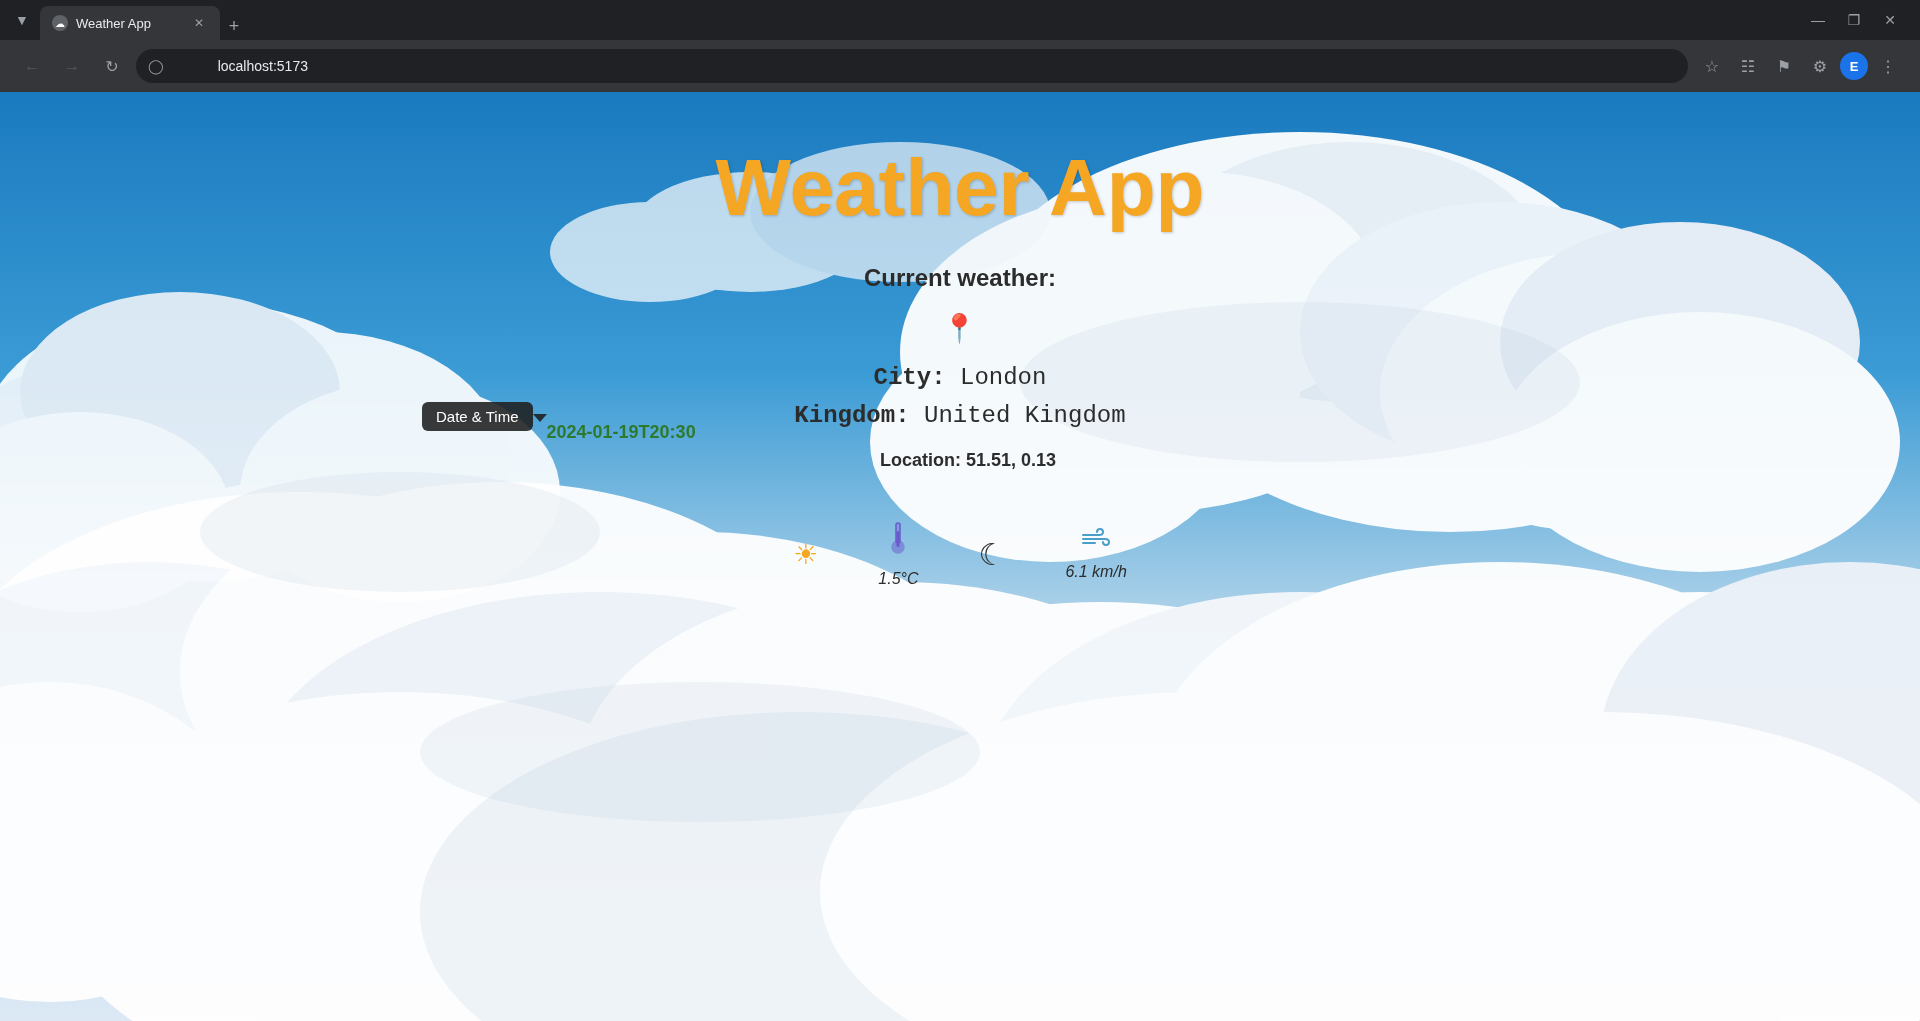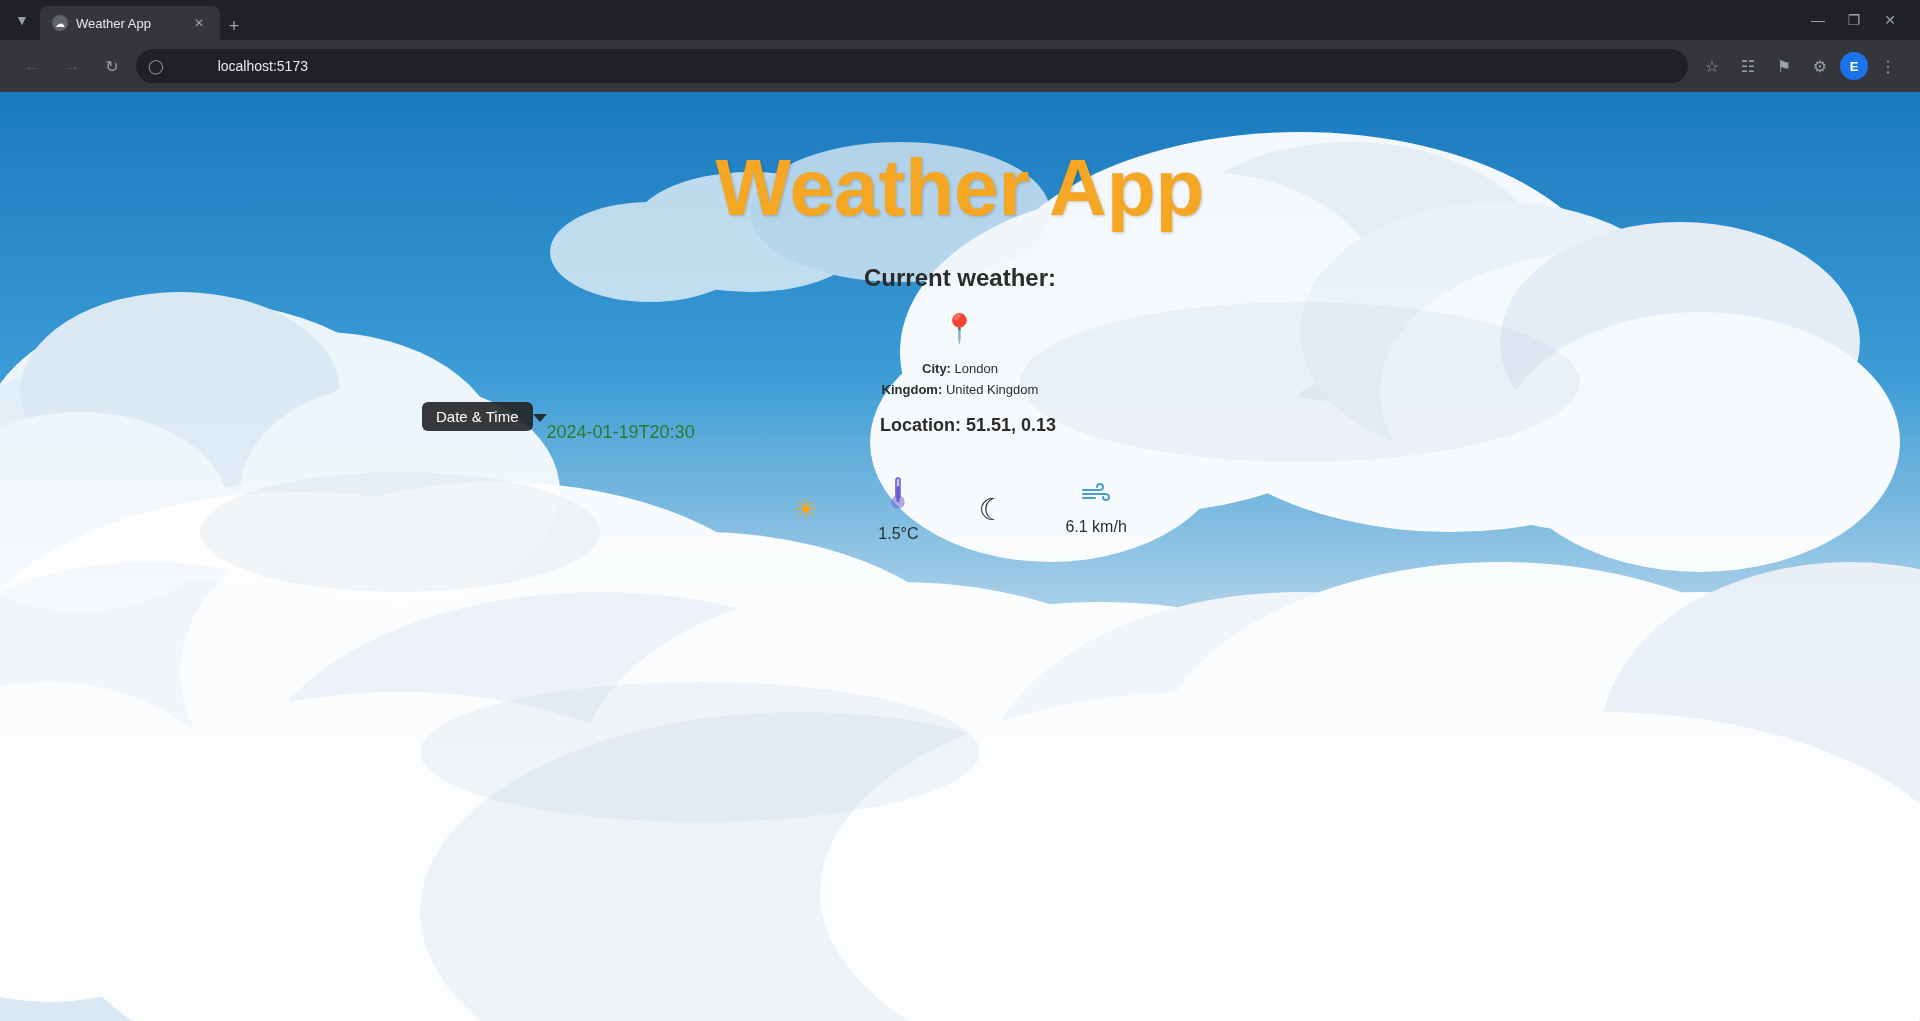--- a/index.html
+++ b/index.html
@@ -209,34 +209,35 @@
       color: #2d7a2d;
       margin-bottom: 14px;
     }
 
     .location-info {
       text-align: center;
       margin-bottom: 14px;
     }
 
     .location-info p {
-      font-size: 13px;
+      font-size: 24px;
       color: #2c2c2c;
       line-height: 1.6;
+      font-family: Liberation Mono, monospace;
     }
 
     .location-info p span.label {
       font-weight: bold;
     }
 
     .location-coords {
       font-size: 18px;
       font-weight: bold;
       color: #2c2c2c;
-      margin-bottom: 30px;
+      margin-bottom: 40px;
       padding-left: 16px;
     }
 
     .weather-metrics {
       display: flex;
       align-items: center;
       gap: 60px;
       margin-top: 10px;
     }
 
@@ -253,20 +254,21 @@
 
     .metric-icon.sun { color: #f5a623; }
     .metric-icon.temp { color: #6a5acd; font-size: 24px; }
     .metric-icon.moon { color: #444; font-size: 26px; }
     .metric-icon.wind { color: #4a9eca; font-size: 24px; }
 
     .metric-value {
       font-size: 16px;
       color: #2c2c2c;
       font-weight: 500;
+      font-style: italic;
     }
 
     
     .datetime-tooltip-wrapper {
       position: absolute;
       left: 422px;
       top: 300px;
       display: flex;
       flex-direction: row;
       align-items: center;
@@ -286,21 +288,21 @@
     .tooltip-arrow {
       width: 0; height: 0;
       border-left: 7px solid transparent;
       border-right: 7px solid transparent;
       border-top: 8px solid rgba(30,30,30,0.88);
       margin-top: 0;
     }
 
     .datetime-value {
       font-size: 18px;
-      font-weight: normal;
+      font-weight: bold;
       color: #2d7a2d;
       margin-top: 30px;
     }
 
     
     .cloud-svg {
       position: absolute;
       top: 0; left: 0;
       width: 100%; height: 100%;
     }

